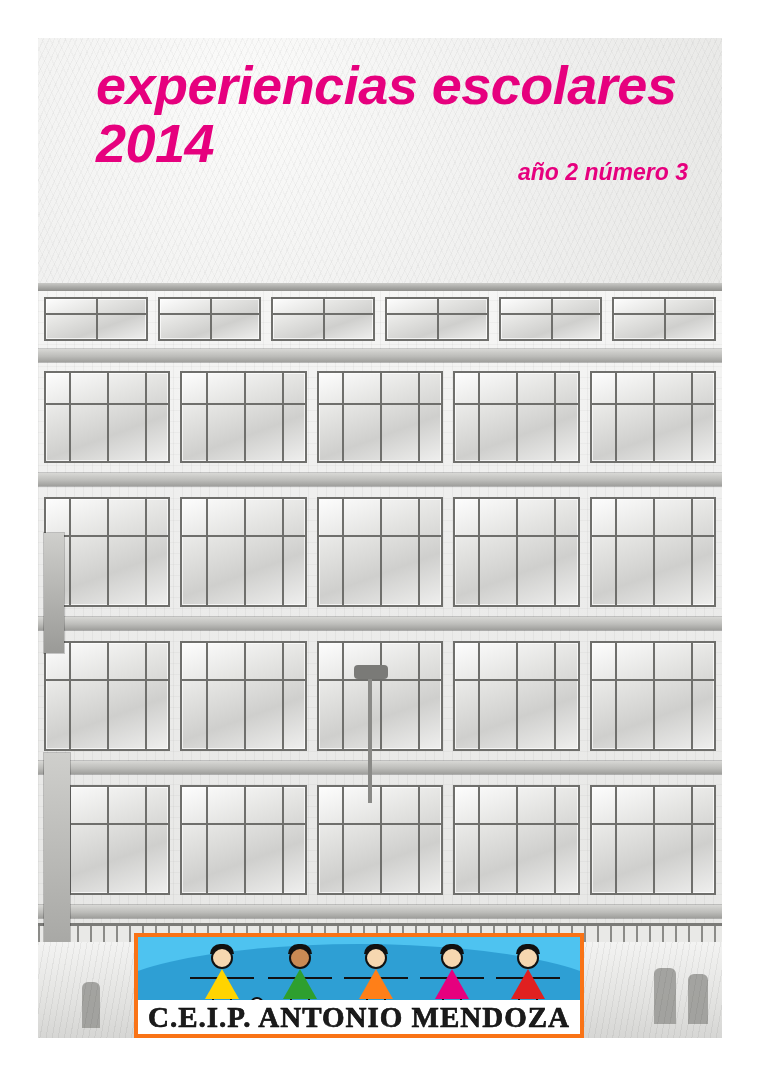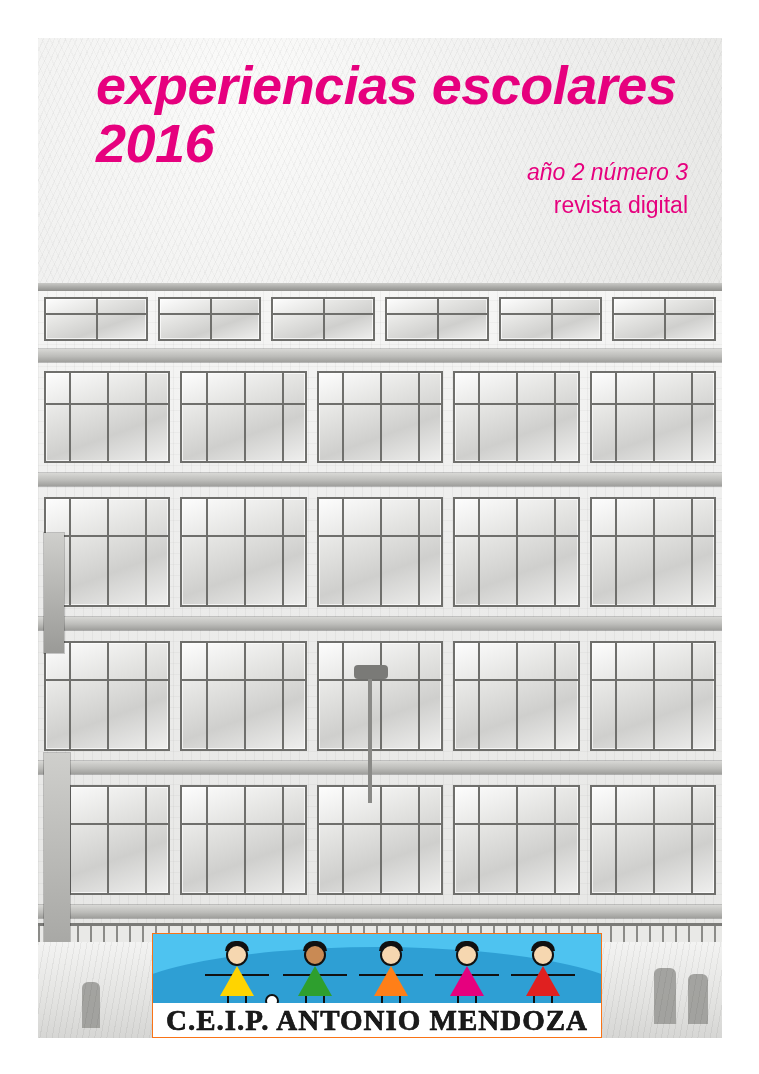--- a/index.html
+++ b/index.html
@@ -153,36 +153,36 @@
   }
   .title .line2 { display: block; }
 
   .subtitle {
     position: absolute;
     right: 34px;
     top: 118px;
     width: 420px;
     text-align: right;
     color: #e6007e;
-    font-weight: normal;
+    font-weight: bold;
     font-size: 23px;
     line-height: 1.45;
   }
   .subtitle .it { font-style: italic; }
 
   
   .logo {
     position: absolute;
-    left: 114px;
+    left: 96px;
     bottom: 0px;
     width: 450px;
     height: 105px;
     background: #0369a1;
     overflow: hidden;
-    border: 1px solid #f97316;
+    border: 4px solid #f97316;
   }
   .logo-sky {
     position: absolute; left: 0; right: 0; top: 0; height: 72px;
     background: #4ec3f0;
   }
   .logo-hill {
     position: absolute; left: -10%; width: 120%; bottom: 30px; height: 60px;
     background: #2e9fd4;
     border-radius: 50% 50% 0 0 / 100% 100% 0 0;
   }
@@ -310,26 +310,25 @@
 
       <div class="ground">
         <div class="person" style="right:46px; bottom:14px; width:22px; height:56px;"></div>
         <div class="person" style="right:14px; bottom:14px; width:20px; height:50px;"></div>
         <div class="person" style="left:44px; bottom:10px; width:18px; height:46px;"></div>
       </div>
     </div>
 
     <div class="title">
       <span>experiencias escolares</span>
-      <span class="line2">2016</span>
+      <span class="line2">2014</span>
     </div>
 
     <div class="subtitle">
       <div class="it">año 2 número 3</div>
-      <div>revista digital</div>
     </div>
 
     <div class="logo">
       <div class="logo-sky"></div>
       <div class="logo-hill"></div>
 
       <div class="kids">
         <div class="kid" style="left:56px;">
           <div class="hair"></div>
           <div class="head"></div>

